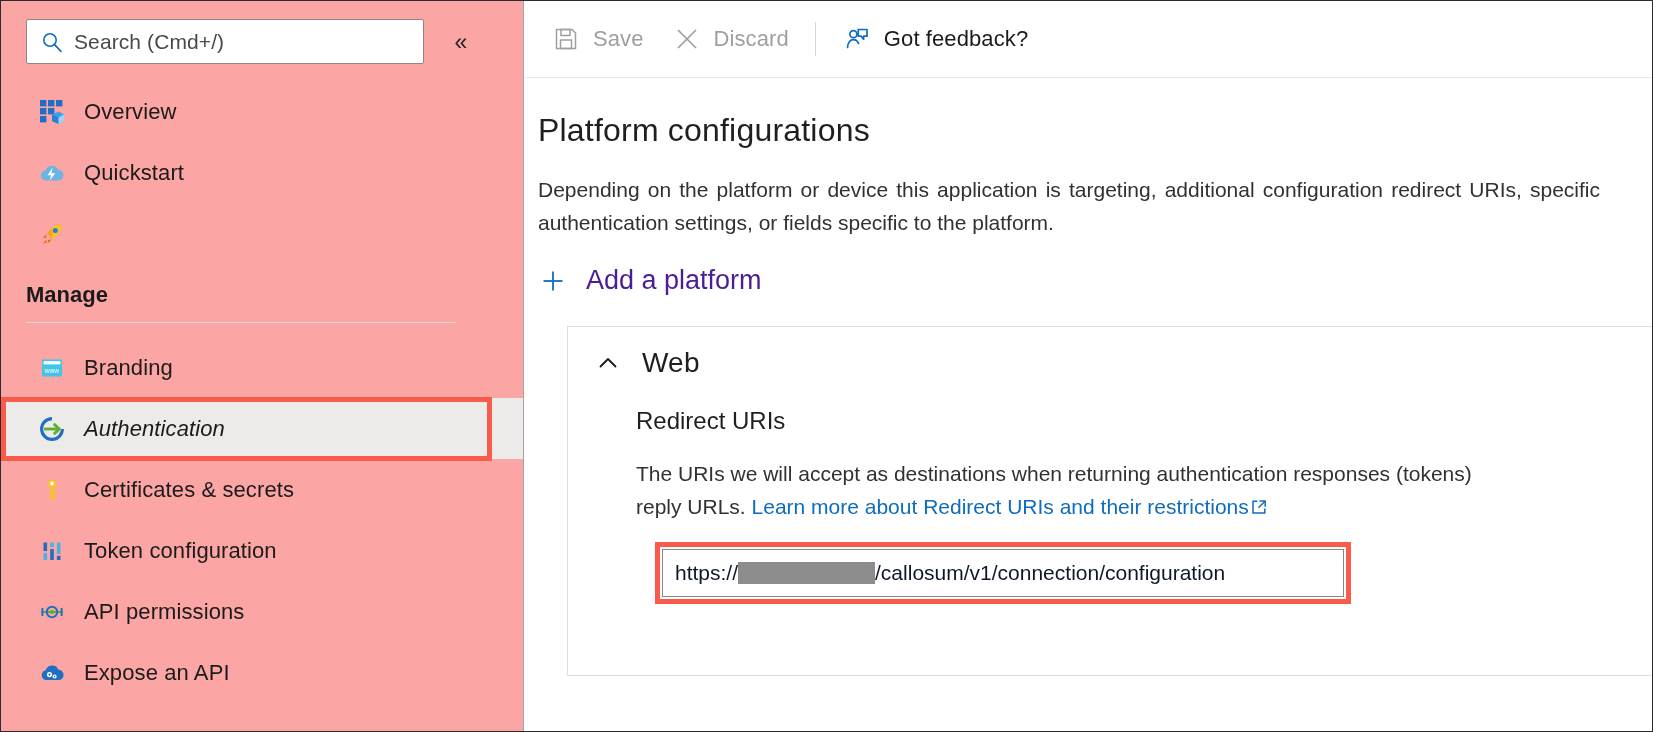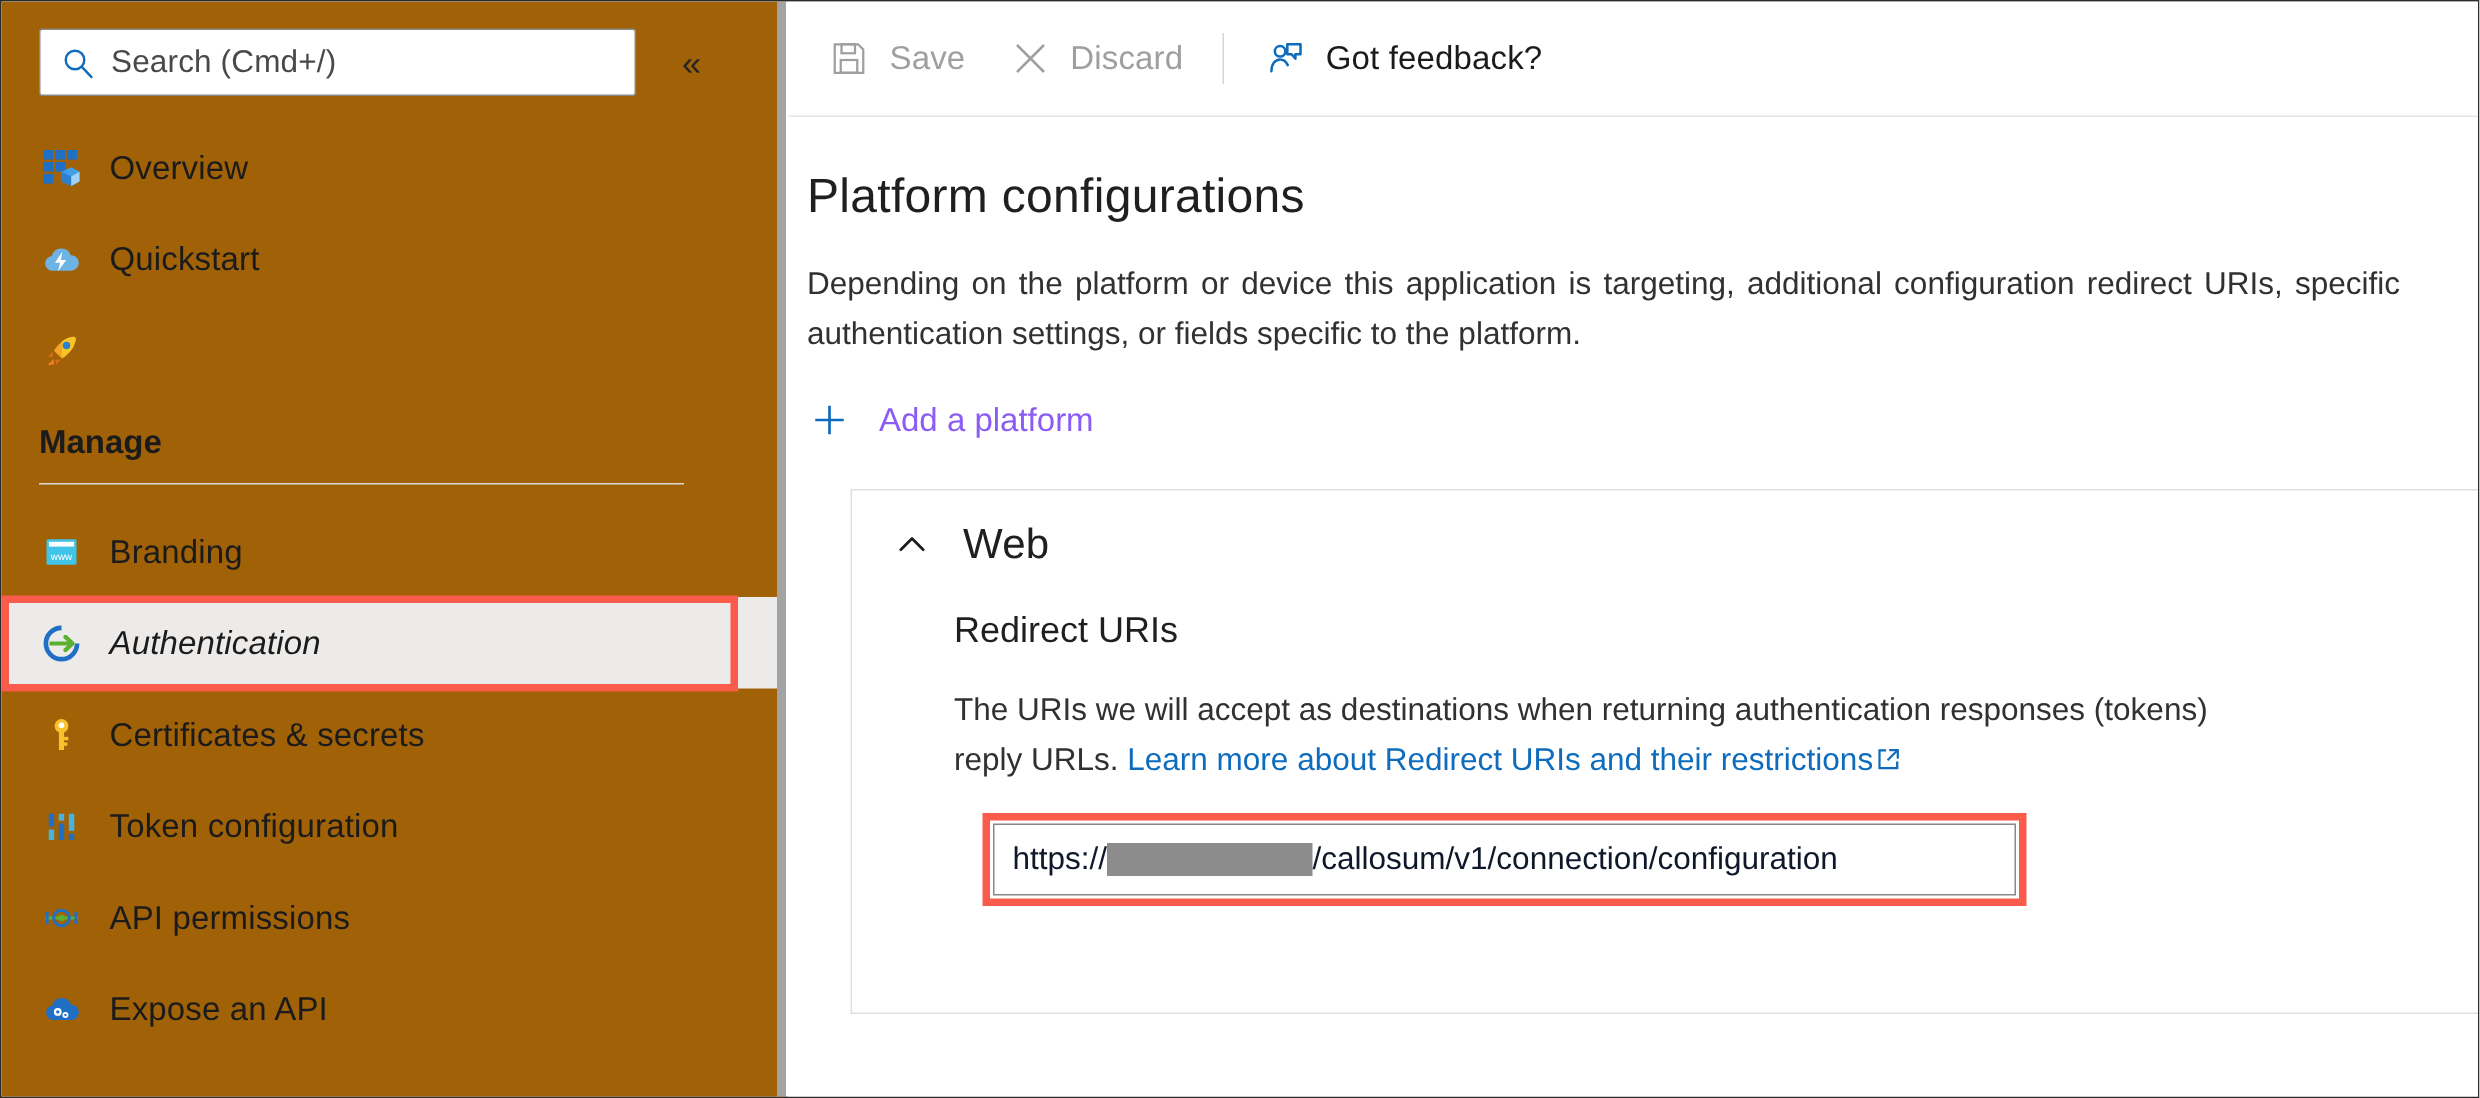--- a/index.html
+++ b/index.html
@@ -23,22 +23,22 @@
     box-sizing: border-box;
   }
 
   
   #sidebar {
     position: absolute;
     left: 0;
     top: 0;
     width: 523px;
     height: 732px;
-    background: #a16207;
-    border-right: 6px solid #a3a3a3;
+    background: #fca5a5;
+    border-right: 1px solid #a3a3a3;
     box-sizing: border-box;
     overflow: hidden;
   }
 
   .search-row {
     position: absolute;
     left: 0; top: 18px;
     width: 523px;
     height: 46px;
   }
@@ -81,21 +81,21 @@
     line-height: 1;
     cursor: pointer;
     user-select: none;
   }
 
   .nav-item {
     position: relative;
     height: 61px;
     display: flex;
     align-items: center;
-    padding-left: 25px;
+    padding-left: 36px;
     box-sizing: border-box;
     cursor: pointer;
   }
   .nav-item .nav-icon {
     width: 30px;
     height: 30px;
     flex: 0 0 30px;
     margin-right: 17px;
     display: flex;
     align-items: center;
@@ -216,22 +216,22 @@
     cursor: pointer;
     user-select: none;
   }
   .add-platform .plus {
     width: 30px; height: 30px;
     margin-right: 18px;
     display: flex; align-items: center; justify-content: center;
     flex: 0 0 auto;
   }
   .add-platform .ap-label {
-    font-size: 22px;
-    color: #8b5cf6;
+    font-size: 27px;
+    color: #4c1d95;
   }
 
   
   .panel {
     position: relative;
     margin: 28px 0 0 33px;
     width: 1120px;
     min-height: 350px;
     border: 1px solid #e1dfdd;
     border-right: none;

